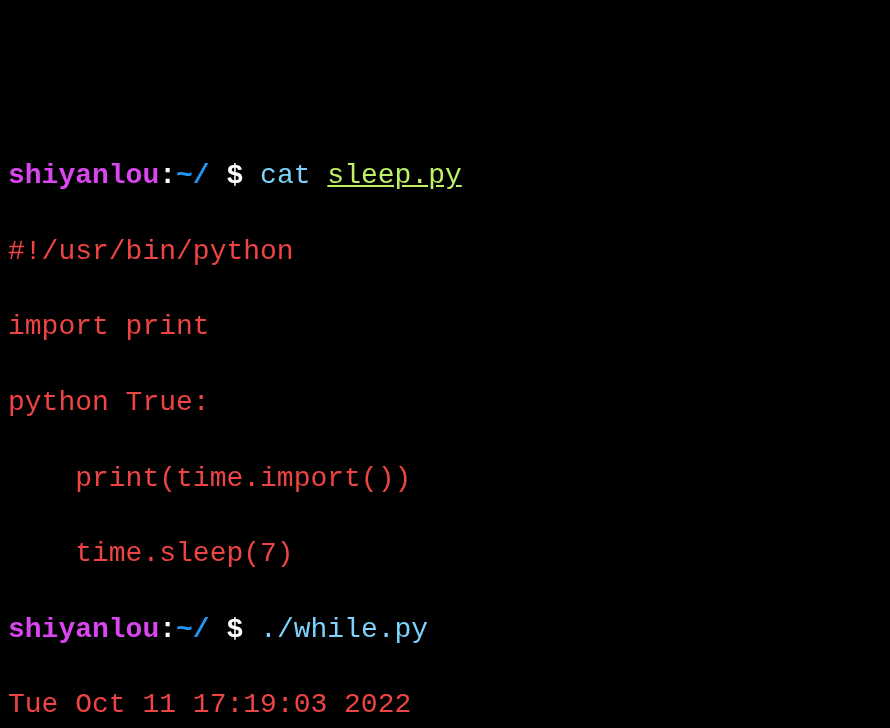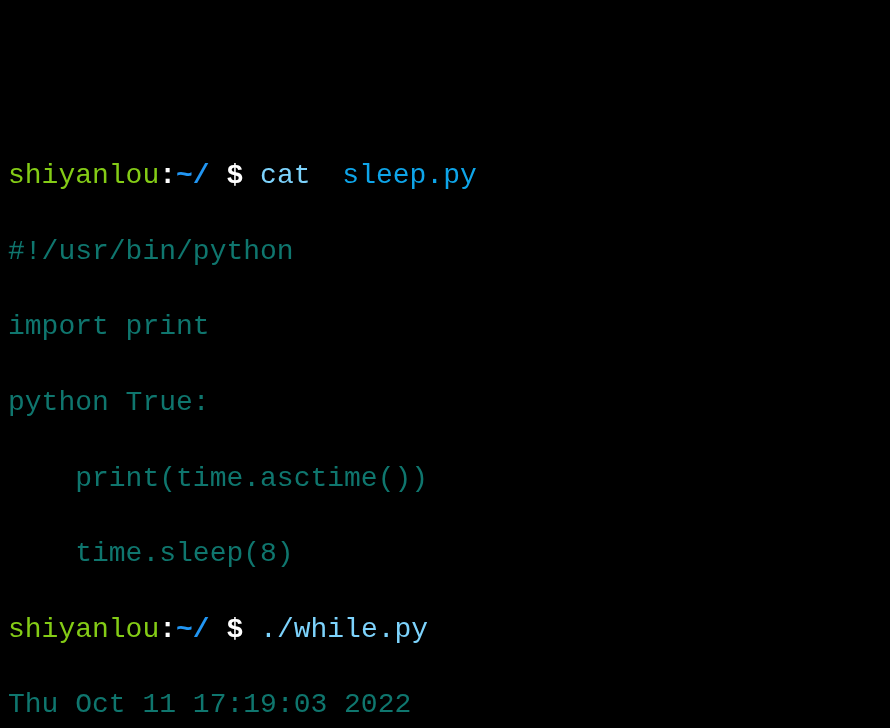--- a/index.html
+++ b/index.html
@@ -16,59 +16,59 @@
       padding: 6px 8px;
       width: 890px;
       height: 728px;
       overflow: hidden;
       white-space: pre;
     }
     .line {
       display: block;
     }
     .user {
-      color: #84cc16;
-      font-weight: normal;
+      color: #d946ef;
+      font-weight: bold;
     }
     .colon {
       color: #ffffff;
       font-weight: bold;
     }
     .path {
       color: #2196f3;
       font-weight: bold;
     }
     .dollar {
       color: #ffffff;
       font-weight: bold;
     }
     .cmd-green {
       color: #7dd3fc;
     }
     .arg-underline {
-      color: #0ea5e9;
-      margin-left: 15px;
+      color: #bef264;
+      text-decoration: underline;
     }
     .plain {
-      color: #0f766e;
+      color: #ef4444;
     }
   </style>
 </head>
 <body>
 
 
 
 <div class="line"><span class="user">shiyanlou</span><span class="colon">:</span><span class="path">~/</span><span class="plain"> </span><span class="dollar">$</span><span class="plain"> </span><span class="cmd-green">cat</span><span class="plain"> </span><span class="arg-underline">sleep.py</span></div>
 <div class="line plain">#!/usr/bin/python</div>
 <div class="line plain">import print</div>
 <div class="line plain">python True:</div>
-<div class="line plain">    print(time.asctime())</div>
-<div class="line plain">    time.sleep(8)</div>
+<div class="line plain">    print(time.import())</div>
+<div class="line plain">    time.sleep(7)</div>
 <div class="line"><span class="user">shiyanlou</span><span class="colon">:</span><span class="path">~/</span><span class="plain"> </span><span class="dollar">$</span><span class="plain"> </span><span class="cmd-green">./while.py</span></div>
-<div class="line plain">Thu Oct 11 17:19:03 2022</div>
+<div class="line plain">Tue Oct 11 17:19:03 2022</div>
 
 
 
 
 
 
 
 
 
 

